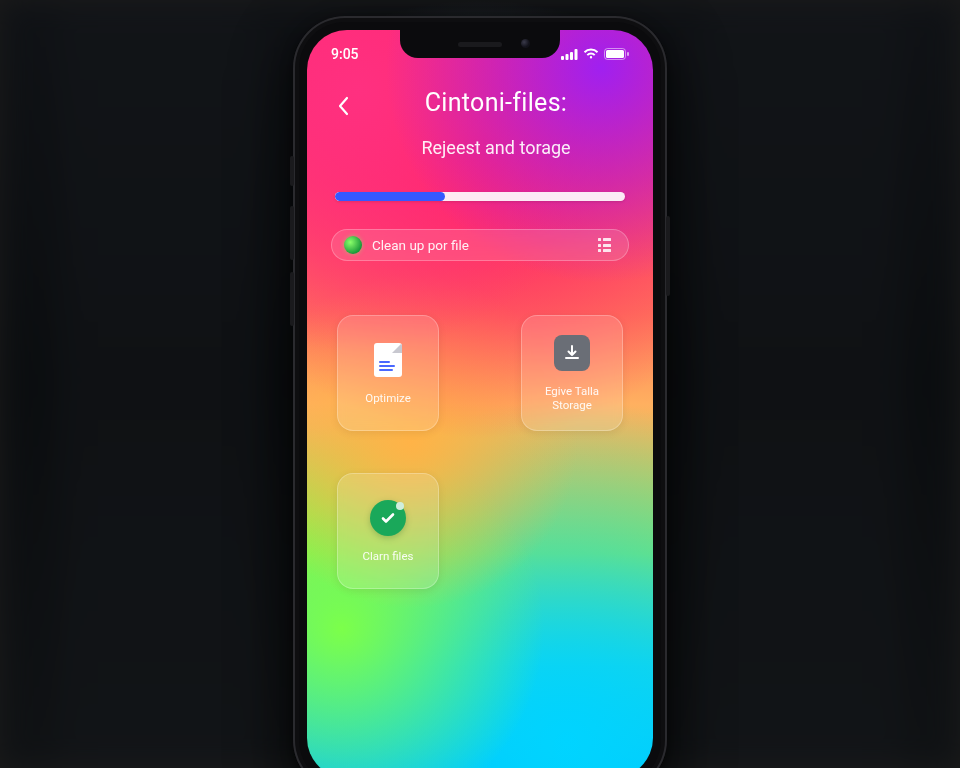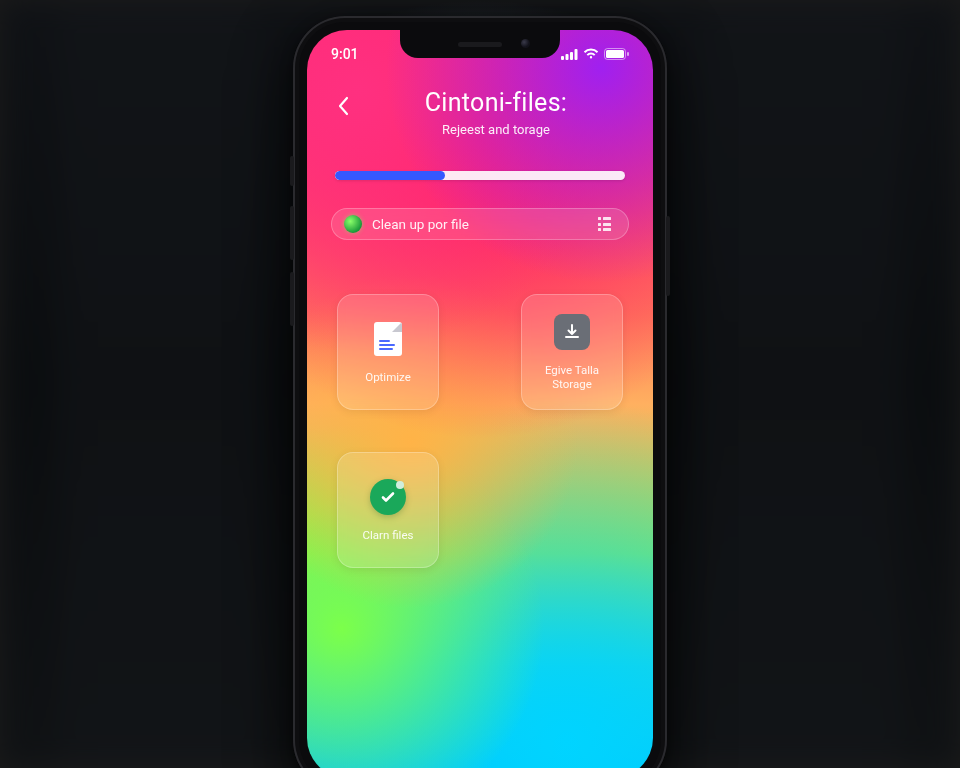--- a/index.html
+++ b/index.html
@@ -123,23 +123,23 @@
     width: 28px; height: 28px; margin-top: 4px;
     display: flex; align-items: center; justify-content: center;
     cursor: pointer;
   }
   .title-block { flex: 1; text-align: center; margin-right: 28px; }
   .title {
     font-size: 25px; font-weight: 400; letter-spacing: 0.3px;
     color: #fff;
   }
   .subtitle {
-    font-size: 13px; font-weight: 400;
+    font-size: 18px; font-weight: 400;
     color: rgba(255,255,255,0.92);
-    margin-top: 5px;
+    margin-top: 20px;
   }
 
   .progress-wrap {
     margin: 0 6px 28px;
     height: 9px;
     background: rgba(255,255,255,0.9);
     border-radius: 5px;
     overflow: hidden;
     box-shadow: 0 1px 3px rgba(0,0,0,0.12);
   }
@@ -265,21 +265,21 @@
   <div class="phone-btn right1"></div>
 
   <div class="screen">
 
     <div class="notch">
       <div class="speaker"></div>
       <div class="cam"></div>
     </div>
 
     <div class="status-bar">
-      <span>9:01</span>
+      <span>9:05</span>
       <div class="status-right">
         <svg width="17" height="11" viewBox="0 0 17 11">
           <rect x="0" y="7" width="3" height="4" rx="1" fill="#fff"></rect>
           <rect x="4.5" y="5" width="3" height="6" rx="1" fill="#fff"></rect>
           <rect x="9" y="3" width="3" height="8" rx="1" fill="#fff"></rect>
           <rect x="13.5" y="0" width="3" height="11" rx="1" fill="#fff"></rect>
         </svg>
         <svg width="16" height="12" viewBox="0 0 16 12">
           <path d="M8 10.5a1.2 1.2 0 100-2.4 1.2 1.2 0 000 2.4zM3.6 6.4a6.2 6.2 0 018.8 0l-1.4 1.4a4.2 4.2 0 00-6 0L3.6 6.4zM.8 3.6a10.2 10.2 0 0114.4 0l-1.4 1.4a8.2 8.2 0 00-11.6 0L.8 3.6z" fill="#fff"></path>
         </svg>

